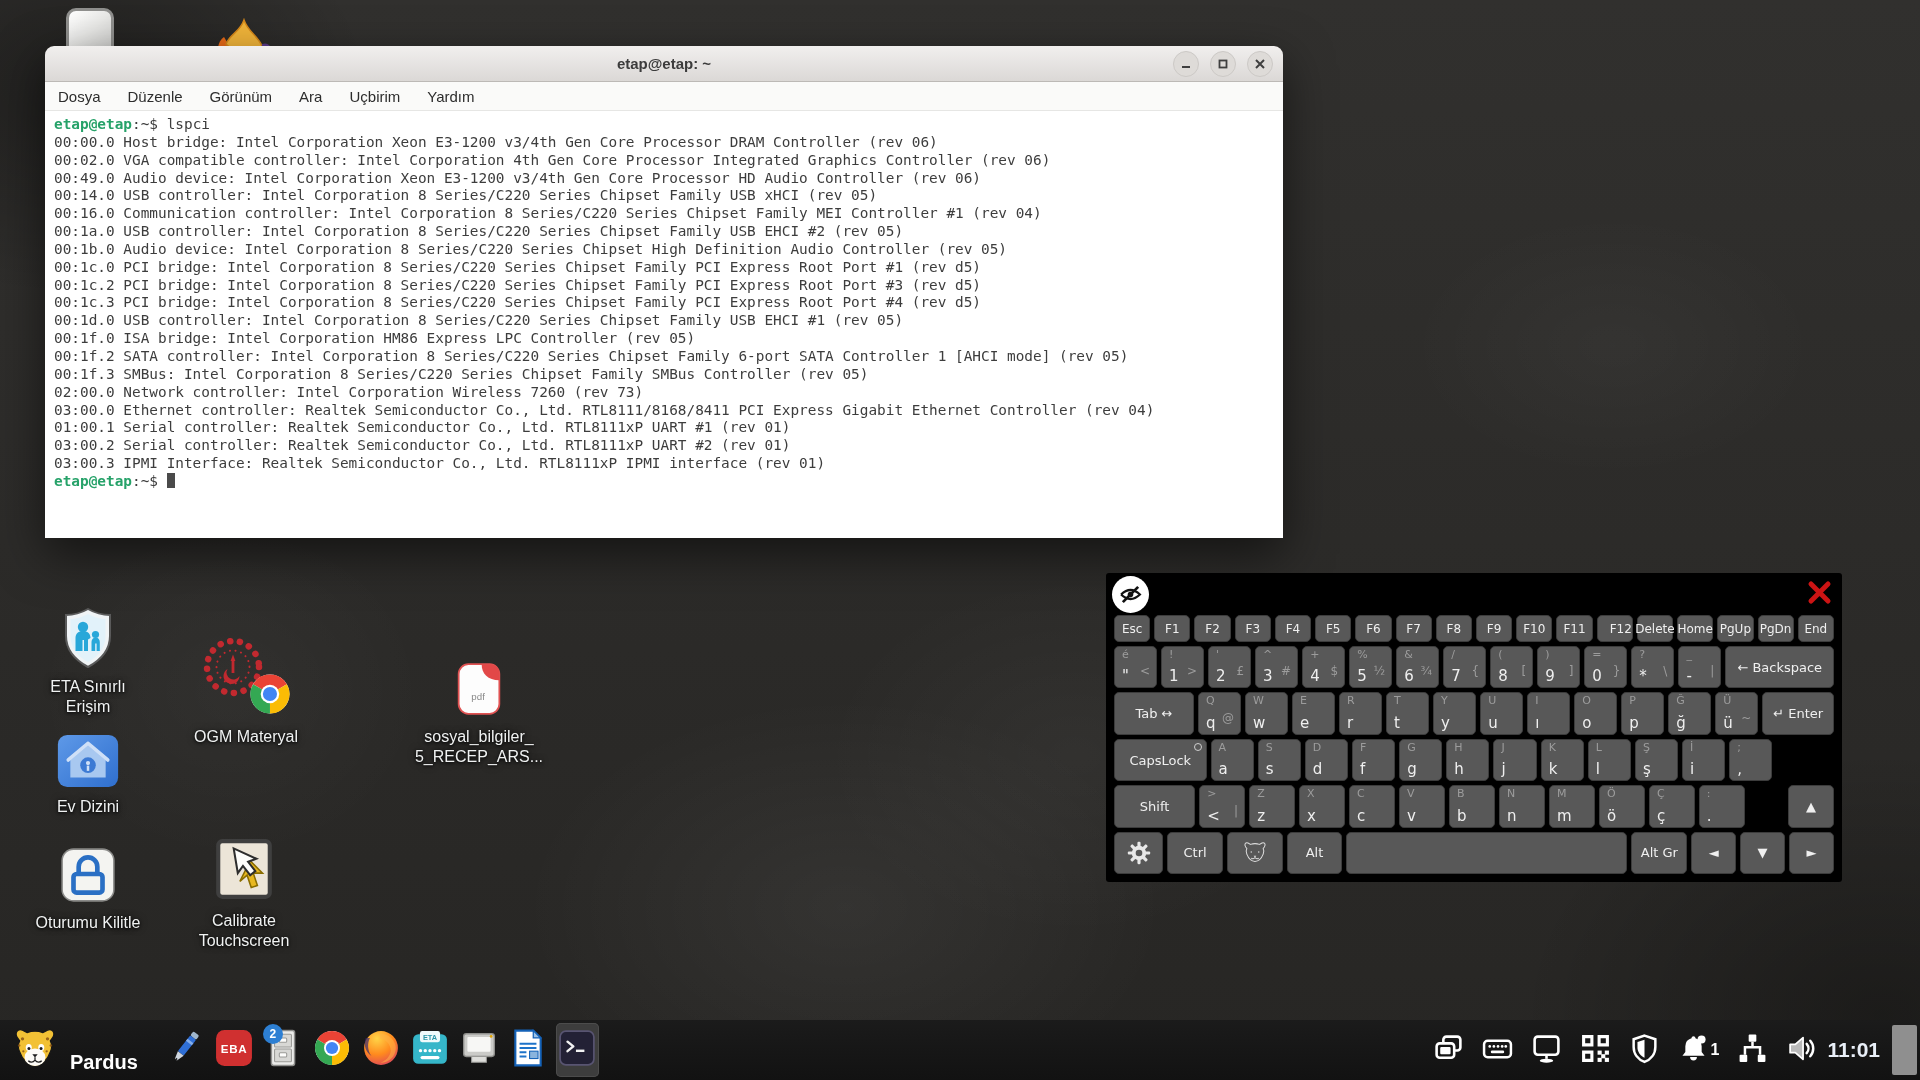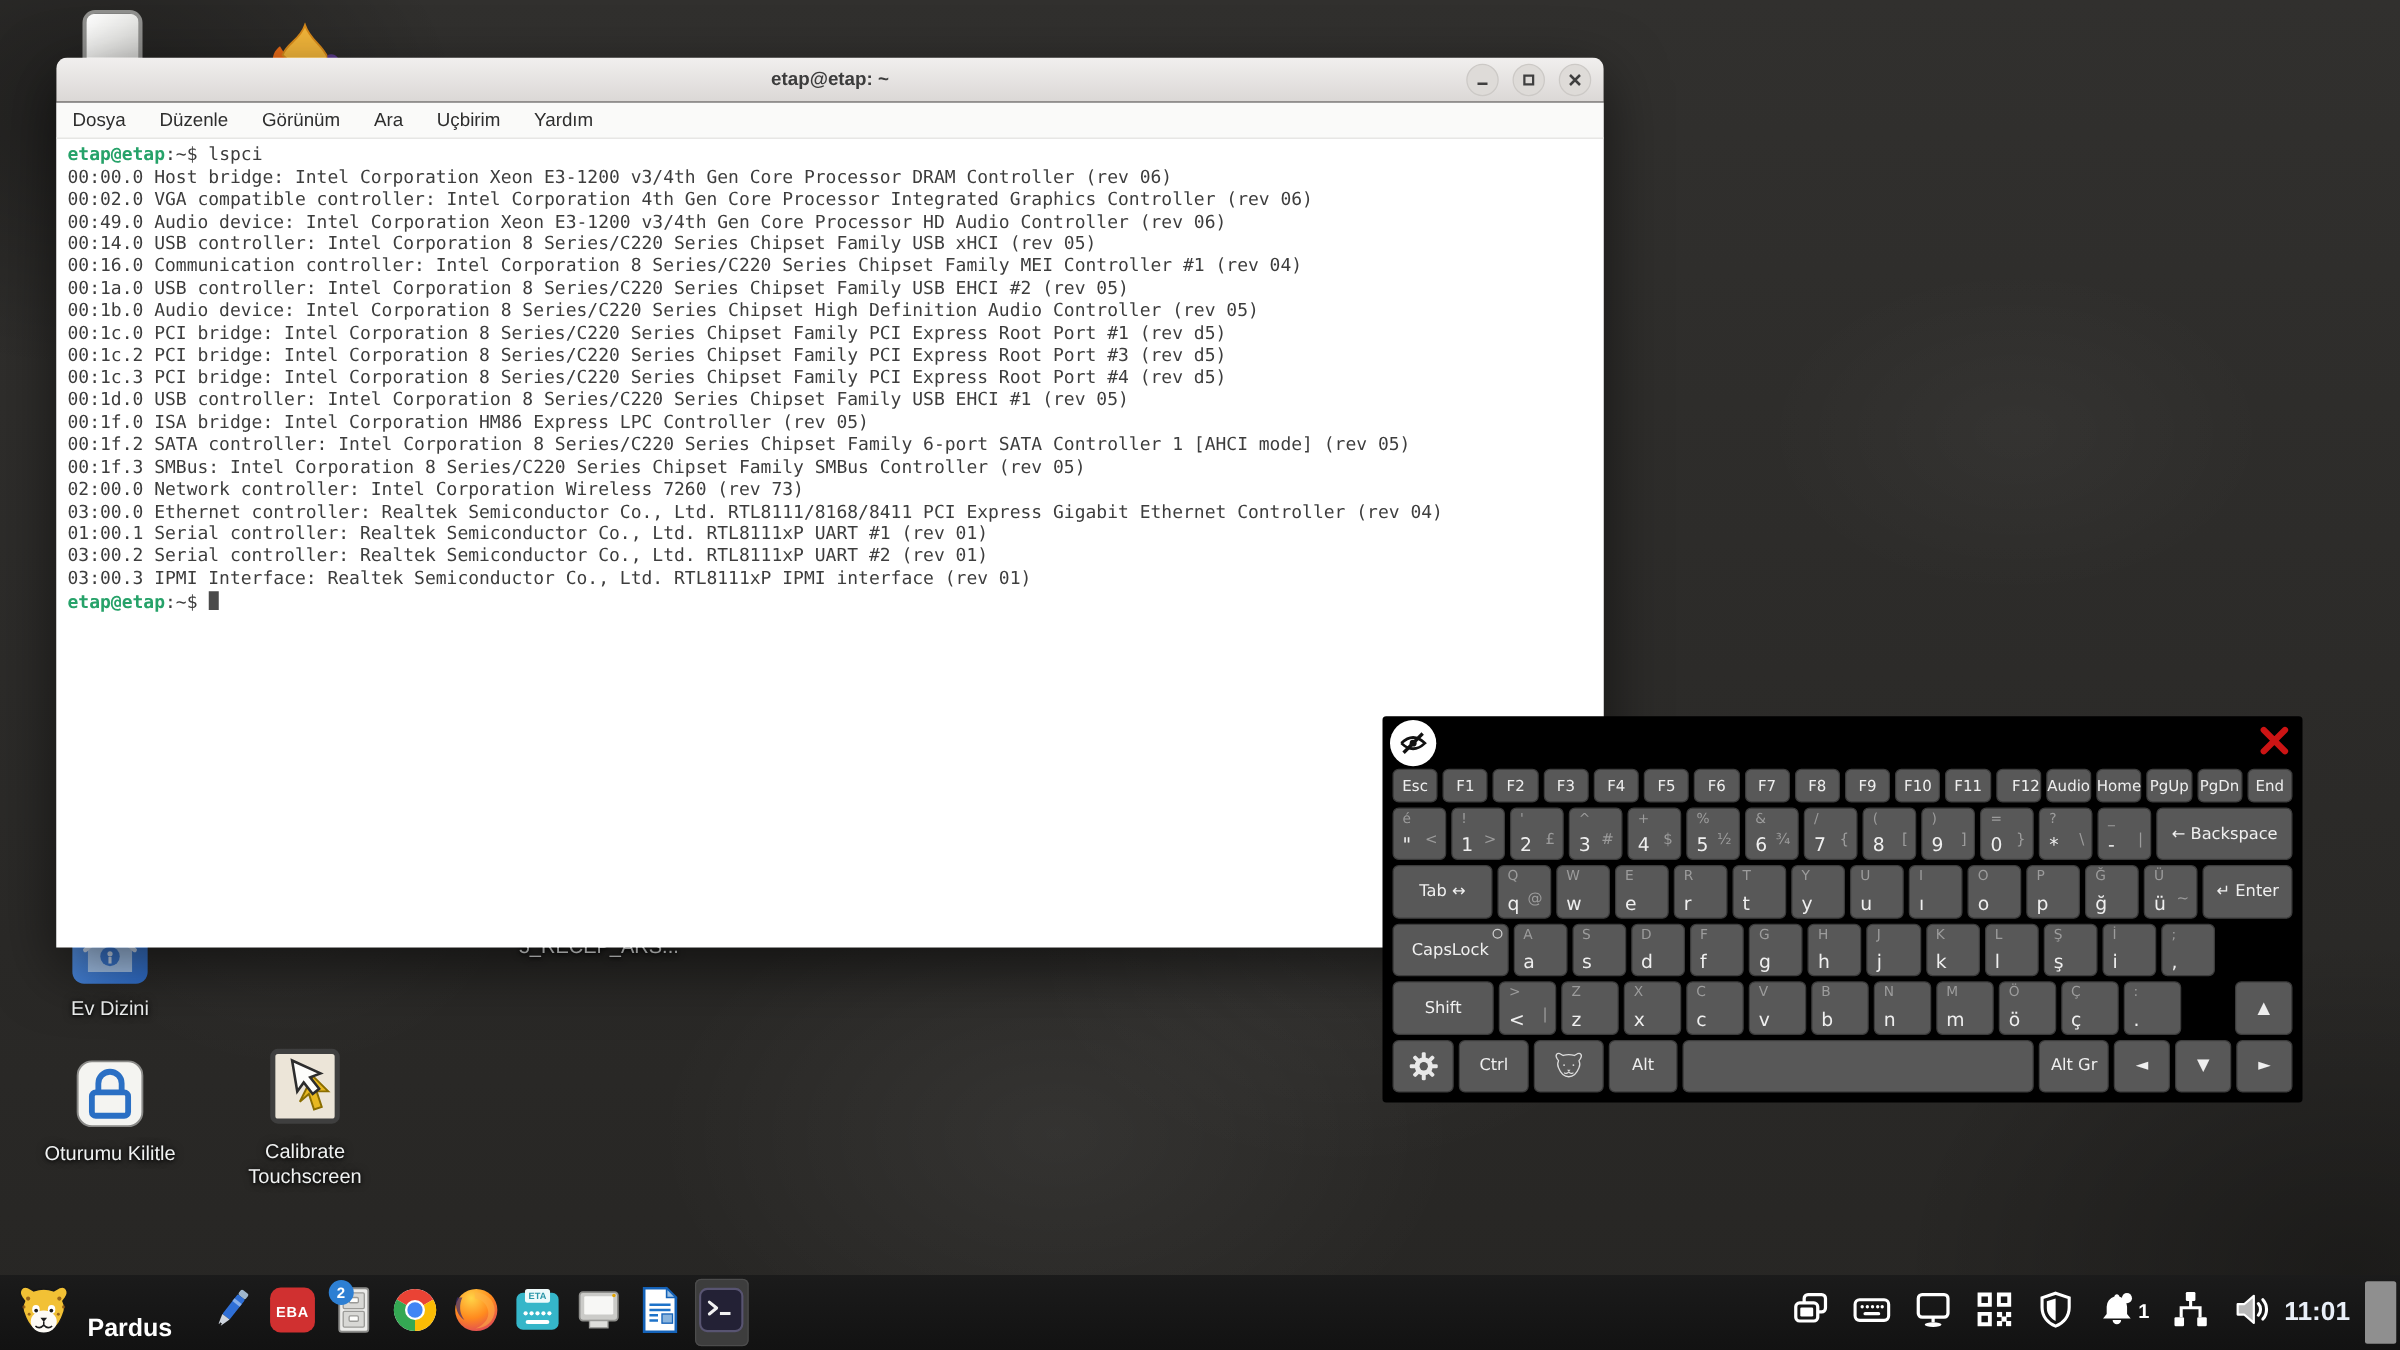--- a/index.html
+++ b/index.html
@@ -16,21 +16,21 @@
       linear-gradient(#31302e, #272624);
   }
 
   
   .top-white-icon { position:absolute; left:66px; top:8px; width:48px; height:56px; z-index:1;
     border-radius:10px; background:linear-gradient(135deg,#ffffff 0%,#e9e9e7 45%,#c6c6c4 100%);
     border:3px solid #8f8f8d; }
   .top-flame-icon { position:absolute; left:206px; top:18px; z-index:1; }
 
   
-  .terminal { position:absolute; left:45px; top:46px; width:1238px; height:712px; z-index:2;
+  .terminal { position:absolute; left:45px; top:46px; width:1238px; height:492px; z-index:2;
     display:flex; flex-direction:column; border-radius:9px 9px 3px 3px;
     box-shadow:0 16px 48px rgba(0,0,0,.55); }
   .titlebar { height:36px; flex:0 0 36px; position:relative; display:flex; align-items:center; justify-content:center;
     background:linear-gradient(#f1efee,#dbd8d6); border-bottom:1px solid #bcb9b6; border-radius:9px 9px 0 0; }
   .title { font-weight:bold; font-size:15px; color:#3c3c3c; }
   .winbtns { position:absolute; right:10px; top:5px; display:flex; gap:11px; }
   .winbtn { width:26px; height:26px; border-radius:50%; background:#dedbd8; border:1px solid #ccc9c6;
     display:flex; align-items:center; justify-content:center; }
   .winbtn svg { width:12px; height:12px; }
   .menubar { height:29px; flex:0 0 29px; background:#fafaf9; border-bottom:1px solid #e6e6e4;
@@ -298,21 +298,21 @@
           <div class="kb-key center" style="flex: 1 1 0px;">
             <span class="kmain">F10</span>
           </div>
           <div class="kb-key center" style="flex: 1 1 0px;">
             <span class="kmain">F11</span>
           </div>
           <div class="kb-key center" style="flex: 1 1 0px; justify-content: flex-end;">
             <span class="kmain">F12</span>
           </div>
           <div class="kb-key center" style="flex: 1 1 0px;">
-            <span class="kmain">Audio</span>
+            <span class="kmain">Delete</span>
           </div>
           <div class="kb-key center" style="flex: 1 1 0px;">
             <span class="kmain">Home</span>
           </div>
           <div class="kb-key center" style="flex: 1 1 0px;">
             <span class="kmain">PgUp</span>
           </div>
           <div class="kb-key center" style="flex: 1 1 0px;">
             <span class="kmain">PgDn</span>
           </div>

